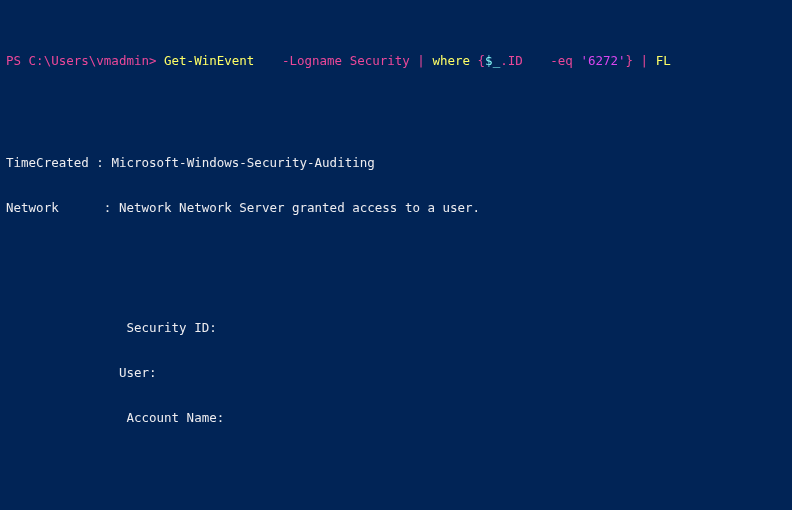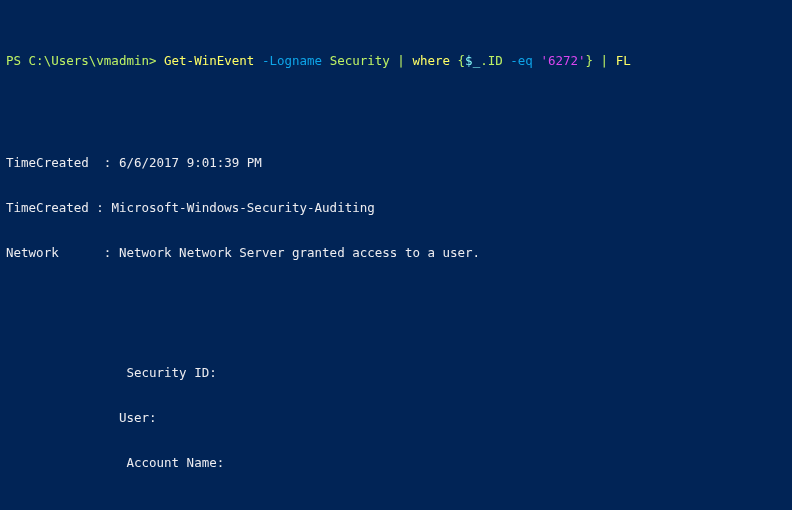--- a/index.html
+++ b/index.html
@@ -14,37 +14,36 @@
     line-height: 15px;
     overflow: hidden;
   }
   .terminal {
     padding: 8px 6px;
     white-space: pre;
   }
   .prompt-line {
     margin-bottom: 12px;
   }
-  .white { color: #bef264; }
-  .gray  { color: #0ea5e9; }
+  .white { color: #ec4899; }
+  .gray  { color: #ec4899; margin-left: 20px; }
   .yellow { color: #FFFF66; }
   .cyan  { color: #88FFFF; }
   .magenta { color: #d946ef; }
 
   .kv-line { }
 </style>
 </head>
 <body>
 
 <div class="terminal">
 
   <div class="prompt-line"><span class="white">PS C:\Users\vmadmin&gt; </span><span class="yellow">Get-WinEvent</span><span class="gray"> -Logname </span><span class="white">Security </span><span class="white">| </span><span class="yellow">where </span><span class="white">{</span><span class="cyan">$_</span><span class="white">.ID </span><span class="gray">-eq </span><span class="magenta">'6272'</span><span class="white">} </span><span class="white">| </span><span class="yellow">FL</span></div>
 
   <div>
-    <div class="kv-line"><span>TimeCreated  </span><span>: </span><span>6/6/2017 9:01:39 PM</span></div>
     <div class="kv-line"><span>TimeCreated </span><span>: </span><span>Microsoft-Windows-Security-Auditing</span></div>
     <div class="kv-line"><span>Network      </span><span>: </span><span>Network Network Server granted access to a user.</span></div>
 
     <div>&nbsp;</div>
 
     <div>                Security ID:</div>
     <div>               User:</div>
     <div>                Account Name:</div>
     
     

